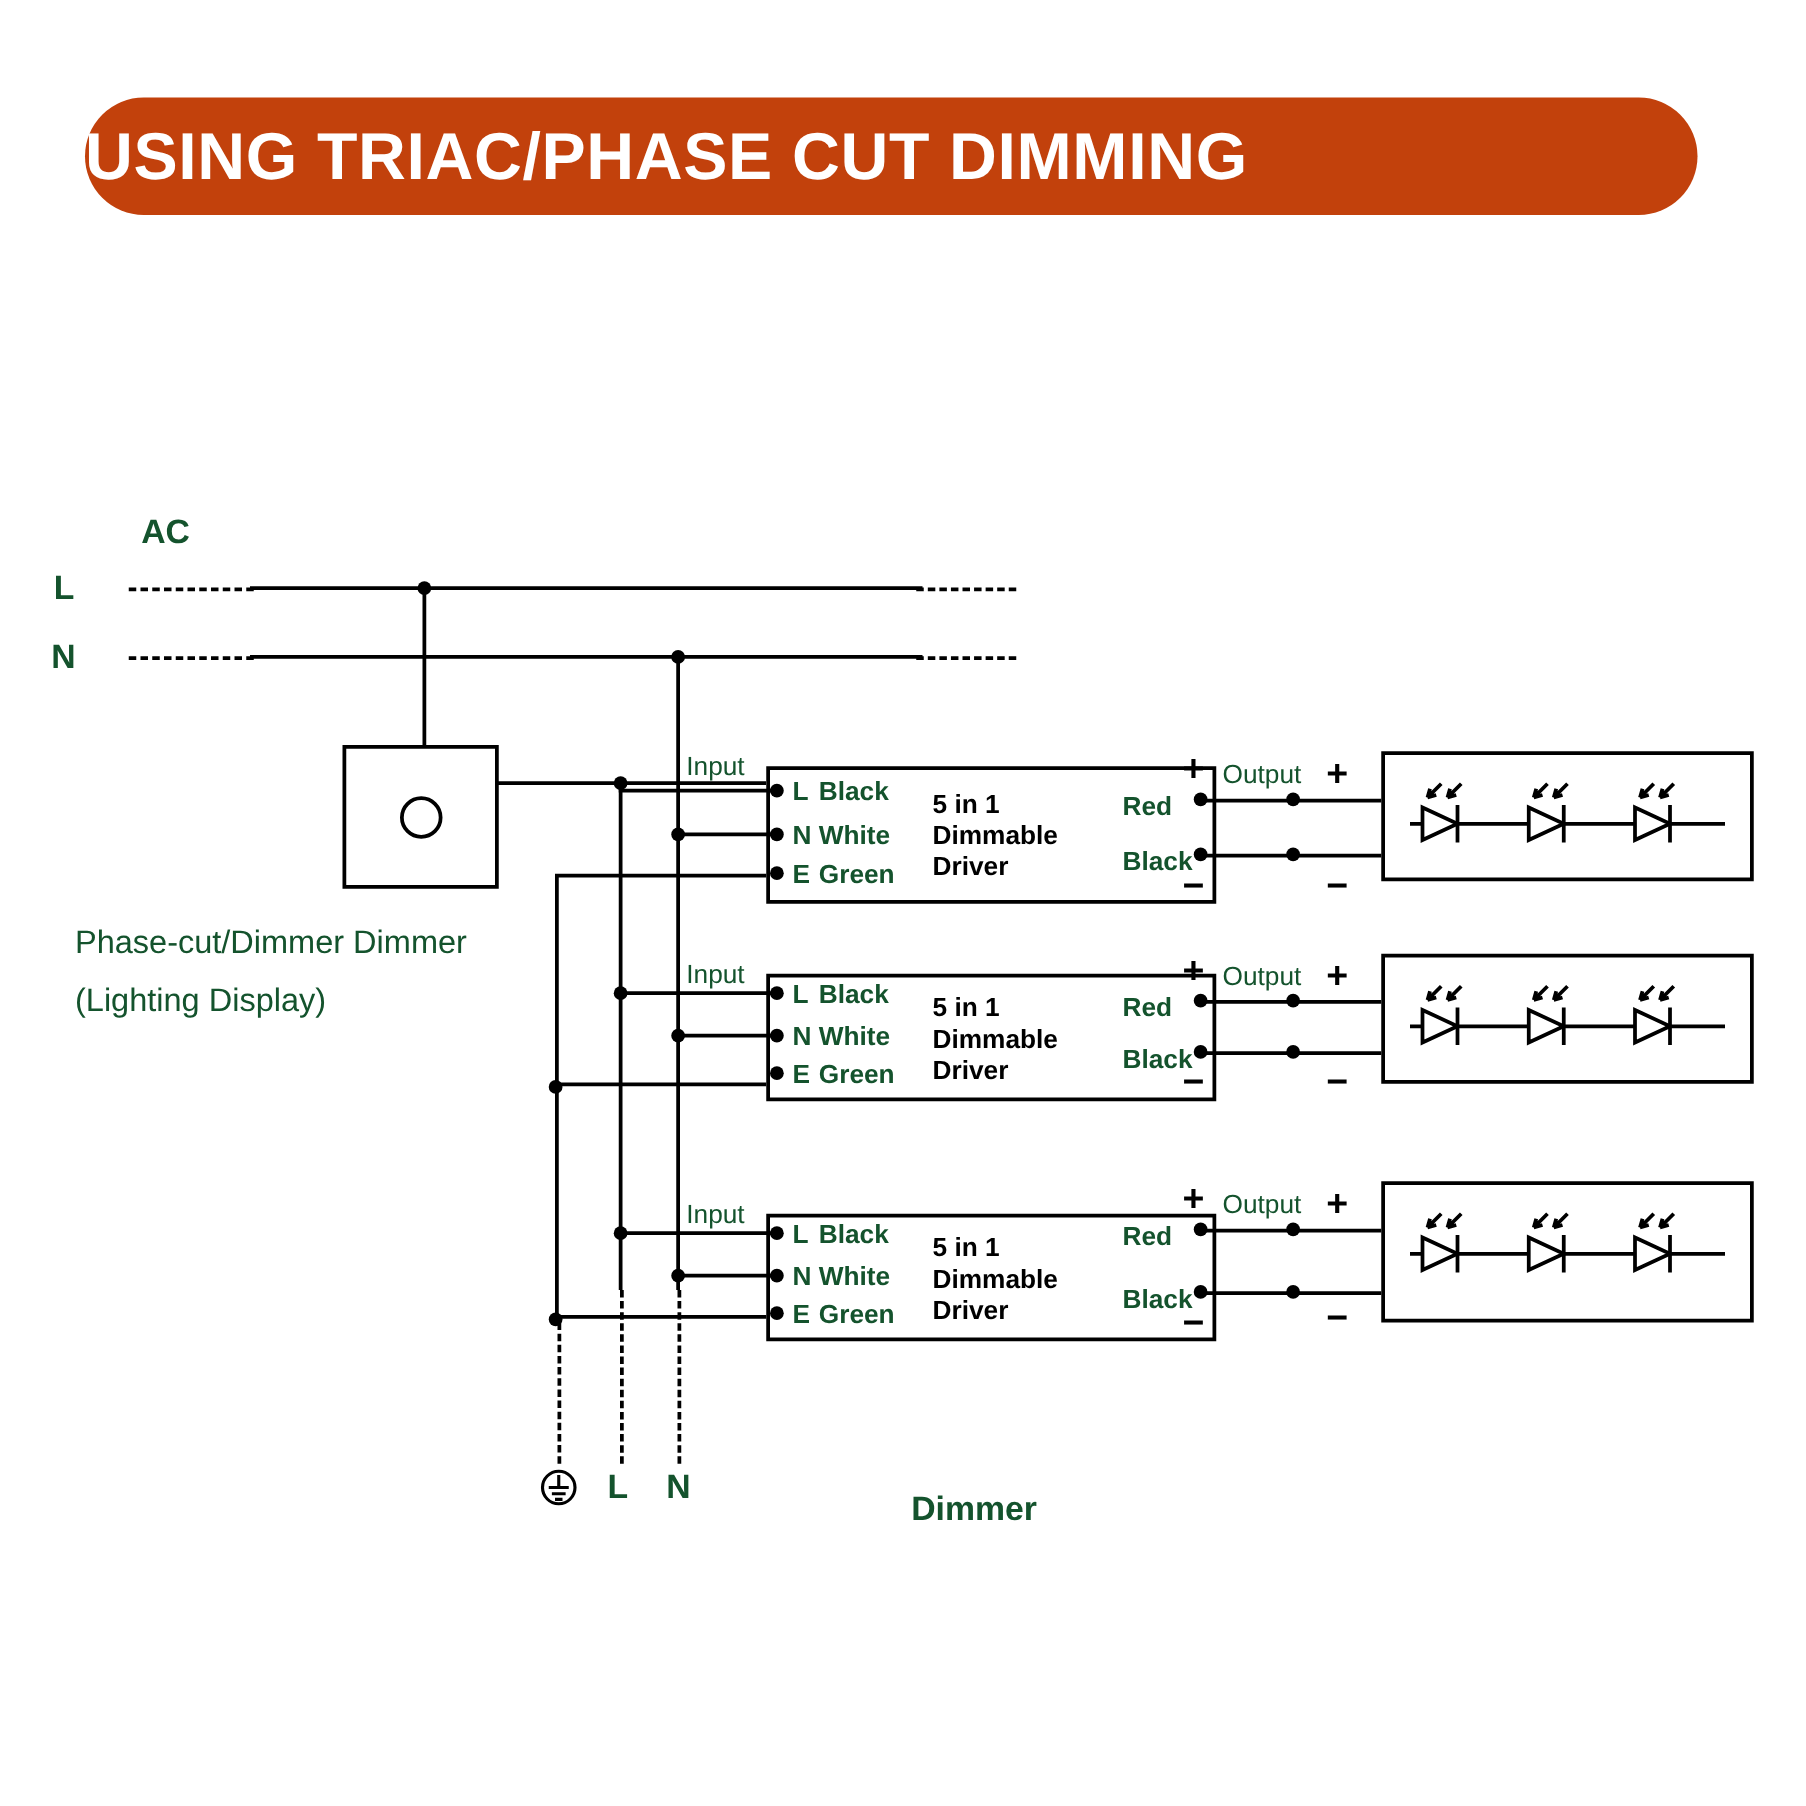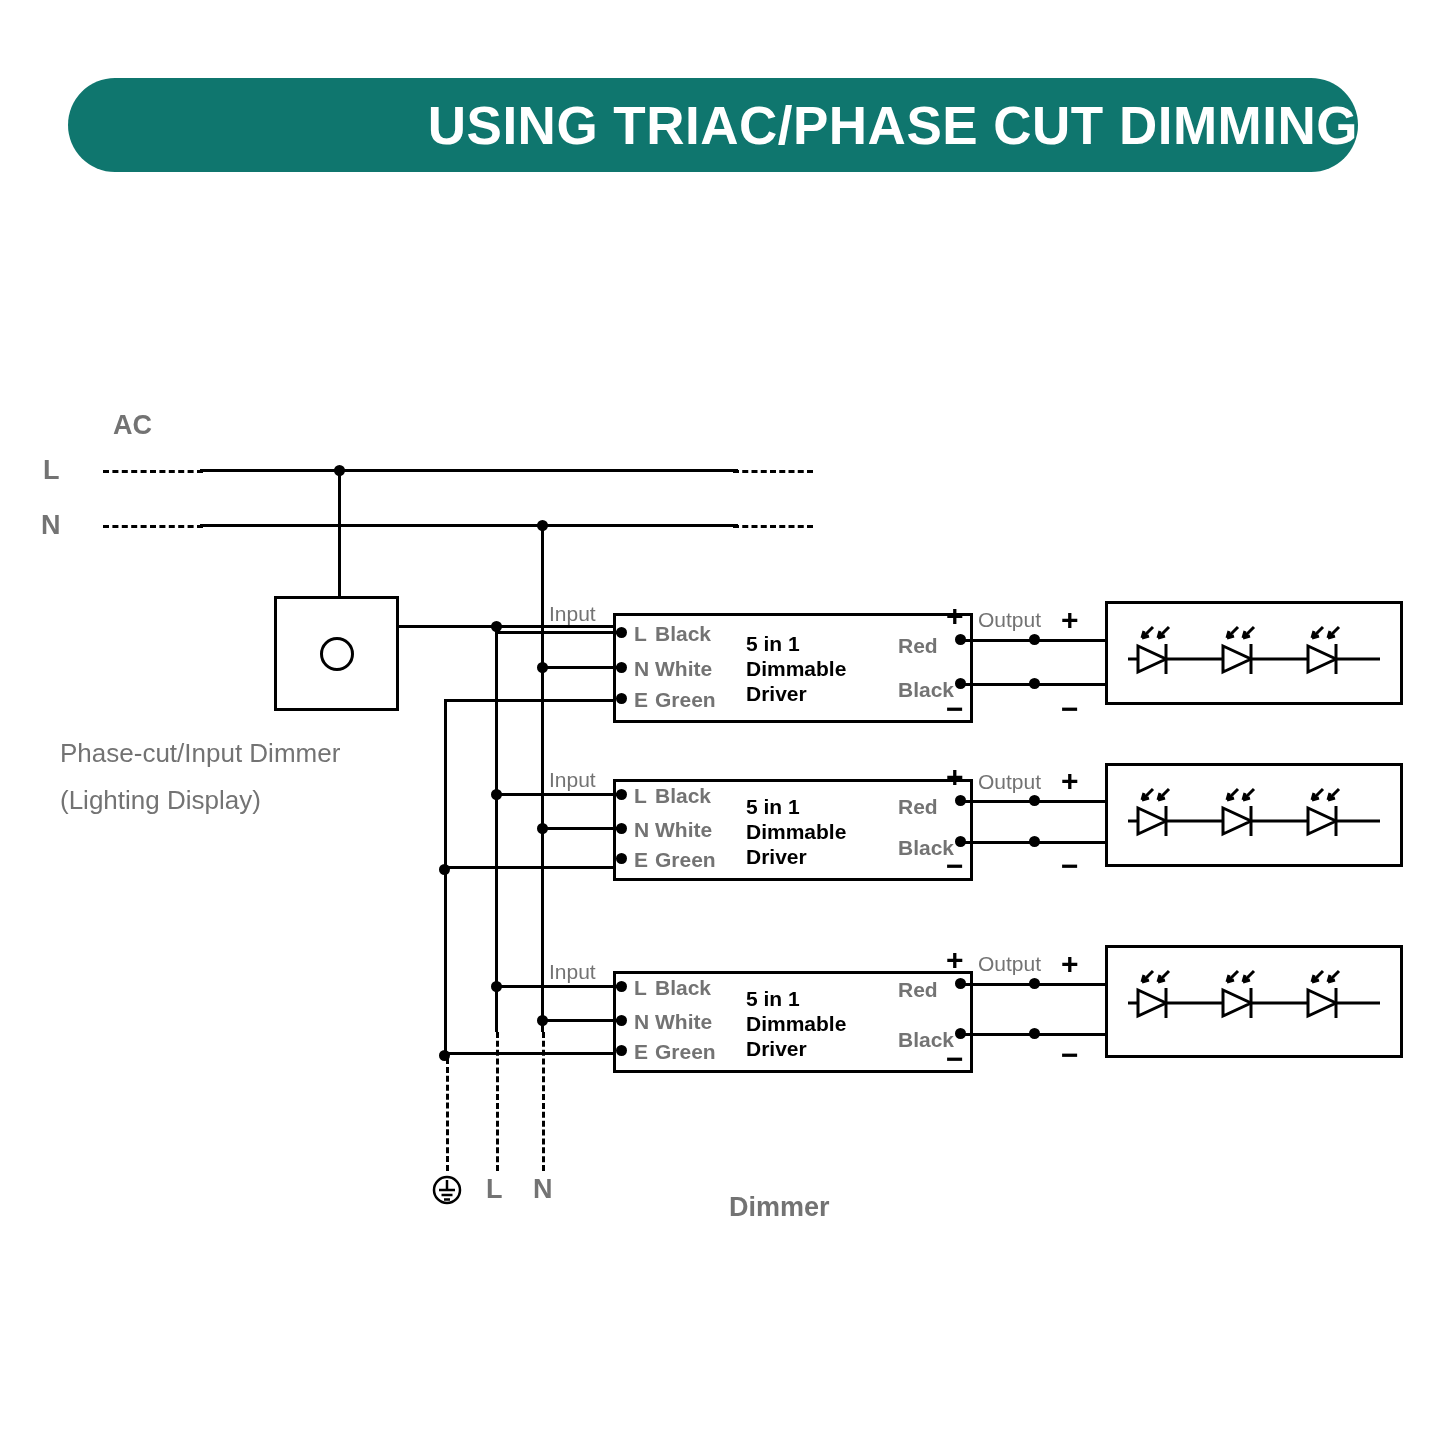--- a/index.html
+++ b/index.html
@@ -21,25 +21,25 @@
     height: 1445px;
   }
 
   
   .title-banner {
     position: absolute;
     left: 68px;
     top: 78px;
     width: 1290px;
     height: 94px;
-    background: #0f766e;
+    background: #c2410c;
     border-radius: 47px;
     display: flex;
     align-items: center;
-    justify-content: flex-end;
+    justify-content: flex-start;
   }
   .title-banner .title-text {
     color: #ffffff;
     font-size: 53px;
     font-weight: bold;
     letter-spacing: 0.5px;
     white-space: nowrap;
   }
   .subtitle {
     position: absolute;
@@ -81,21 +81,21 @@
   .box {
     position: absolute;
     border: 3px solid #000000;
     background: #ffffff;
     box-sizing: border-box;
   }
 
   .lbl {
     position: absolute;
     font-size: 21px;
-    color: #737373;
+    color: #14532d;
     white-space: nowrap;
   }
   .lbl.b { font-weight: bold; }
   .lbl.big { font-size: 27px; font-weight: bold; }
   .lbl.med { font-size: 26px; }
 
   .driver-title {
     position: absolute;
     font-size: 21px;
     line-height: 25px;
@@ -142,21 +142,21 @@
   <div class="dashwire-h" style="left:733px; top:525px; width:80px;"></div>
 
   <div class="node" style="left:334px; top:465px;"></div>
   <div class="wire v" style="left:338px; top:470px; height:128px;"></div>
 
   <div class="node" style="left:537px; top:520px;"></div>
   <div class="wire v" style="left:541px; top:525px; height:507px;"></div>
 
   <div class="box" style="left:274px; top:596px; width:125px; height:115px;"></div>
   <div class="knob" style="left:320px; top:637px;"></div>
-  <div class="lbl med" style="left:60px; top:738px;">Phase-cut/Input Dimmer</div>
+  <div class="lbl med" style="left:60px; top:738px;">Phase-cut/Dimmer Dimmer</div>
   <div class="lbl med" style="left:60px; top:785px;">(Lighting Display)</div>
 
   <div class="wire h" style="left:398px; top:625px; width:215px;"></div>
   <div class="node" style="left:491px; top:621px;"></div>
   <div class="wire v" style="left:495px; top:625px; height:407px;"></div>
 
   <div class="wire v" style="left:444px; top:700px; height:358px;"></div>
   <div class="wire h" style="left:444px; top:699px; width:170px;"></div>
   <div class="node" style="left:439px; top:864px;"></div>
   <div class="wire h" style="left:444px; top:866px; width:170px;"></div>

